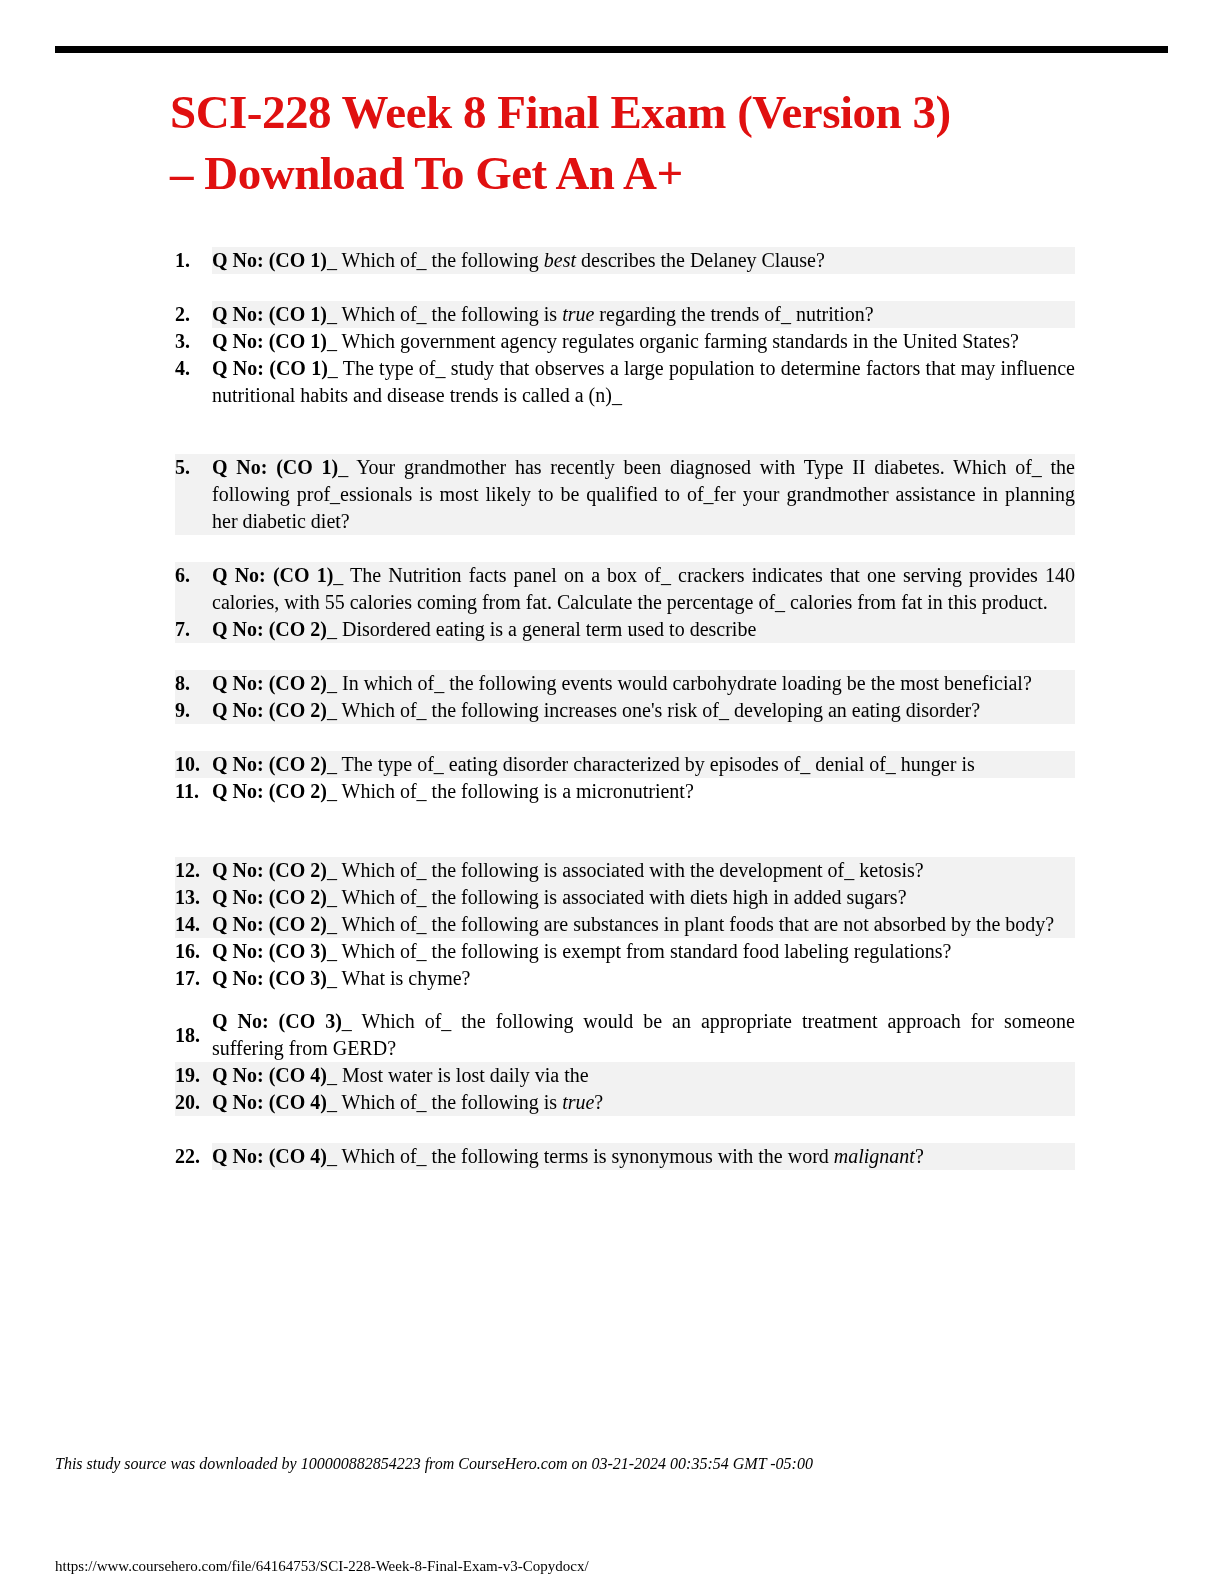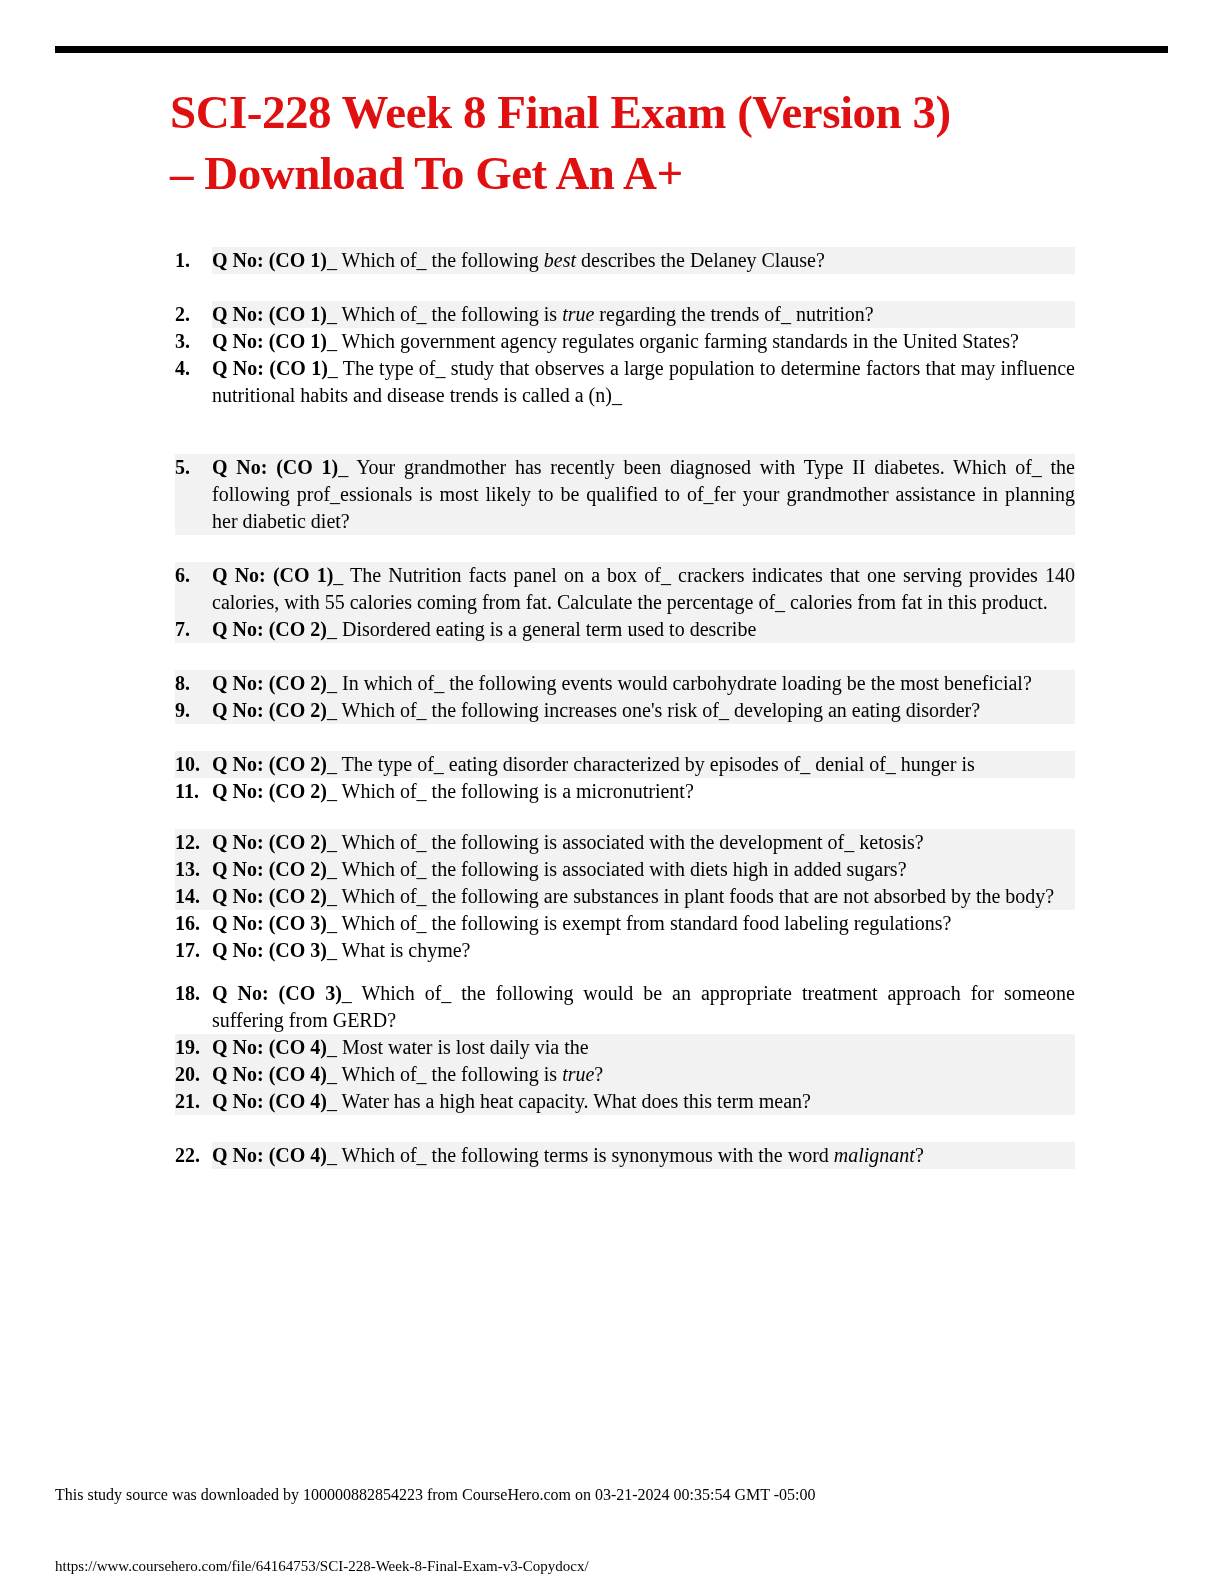--- a/index.html
+++ b/index.html
@@ -37,29 +37,29 @@
   .q-num{
     width:30px;flex:none;font-weight:700;
   }
   .q-text{
     flex:1;margin-left:7px;
     text-align:justify;
   }
   .hl-row{background:var(--hl-color);}
   .hl-text{background:var(--hl-color);}
   .sp-none{margin-top:0;}
-  .sp-sm{margin-top:16px;}
+  .sp-sm{margin-top:16px;align-items:center;}
   .sp-md{margin-top:27px;}
-  .sp-lg{margin-top:24px;}
+  .sp-lg{margin-top:52px;}
   .sp-xl{margin-top:45px;}
   .q-text b{font-weight:700;}
   .q-text i{}
   .footer-note{
-    position:absolute;left:55px;top:1486px;
-    font-size:16px;line-height:18px;
+    position:absolute;left:55px;top:1455px;
+    font-size:16px;line-height:18px;font-style:italic;
   }
   .source-url{
     position:absolute;left:55px;top:1557px;
     font-size:15px;line-height:18px;
   }
 </style>
 </head>
 <body>
 
 <div class="page">
@@ -160,24 +160,20 @@
   <div class="q-row sp-none hl-row">
     <span class="q-num">19.</span>
     <div class="q-text"><b>Q No: (CO 4)</b><span>_ Most water is lost daily via the</span></div>
   </div>
 
   <div class="q-row sp-none hl-row">
     <span class="q-num">20.</span>
     <div class="q-text"><b>Q No: (CO 4)</b><span>_ Which of_ the following is </span><i>true</i><span>?</span></div>
   </div>
 
-  <div class="q-row sp-none hl-row">
-    <span class="q-num">21.</span>
-    <div class="q-text"><b>Q No: (CO 4)</b><span>_ Water has a high heat capacity. What does this term mean?</span></div>
-  </div>
 
   <div class="q-row sp-md">
     <span class="q-num">22.</span>
     <div class="q-text hl-text"><b>Q No: (CO 4)</b><span>_ Which of_ the following terms is synonymous with the word </span><i>malignant</i><span>?</span></div>
   </div>
 </div>
 
   <div class="footer-note">This study source was downloaded by 100000882854223 from CourseHero.com on 03-21-2024 00:35:54 GMT -05:00</div>
   <div class="source-url">https://www.coursehero.com/file/64164753/SCI-228-Week-8-Final-Exam-v3-Copydocx/</div>
 </div>

